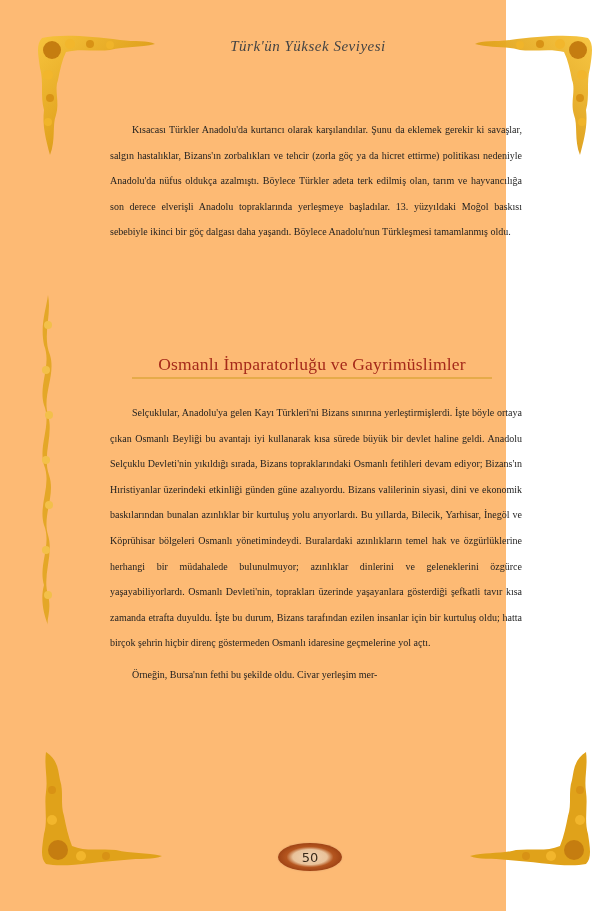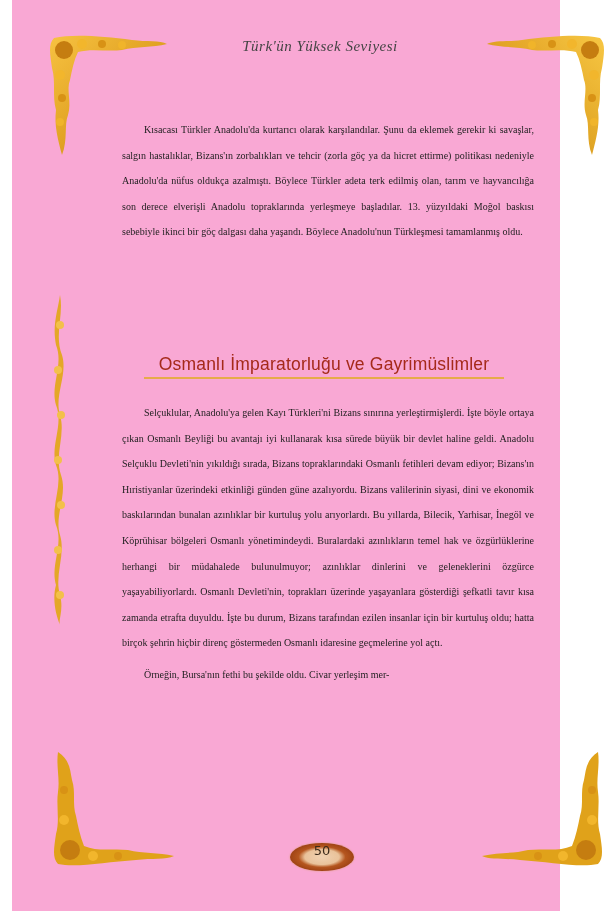--- a/index.html
+++ b/index.html
@@ -1,44 +1,44 @@
 <!DOCTYPE html>
 <html><head>
   <meta charset="utf-8">
   <style>
     html, body { margin: 0; padding: 0; background: #ffffff; }
     body { width: 616px; height: 911px; position: relative; overflow: hidden; font-family: "DejaVu Serif", serif; }
-    .page { position: absolute; left: 12px; top: 0; width: 548px; height: 911px; background: #f9a8d4; }
+    .page { position: absolute; left: 0; top: 0; width: 506px; height: 911px; background: #fdba74; }
     .running-header {
       position: absolute; top: 38px; left: 0; width: 616px; text-align: center;
       font-family: "Liberation Serif", serif; font-style: italic; font-size: 15px;
       color: #444; letter-spacing: 0.5px;
     }
     .ornament { position: absolute; }
     .body-text {
       position: absolute; left: 110px; width: 412px;
       font-family: "Liberation Serif", serif; font-size: 10px; line-height: 25.6px;
       color: #1e1e1e; text-align: justify; margin: 0;
     }
     .body-text p { margin: 0; text-indent: 22px; text-align: justify; }
     .body-text p + p { margin-top: 6px; }
     .p1 { top: 117px; }
     .section-heading {
       position: absolute; left: 132px; top: 354px; width: 360px; text-align: center;
-      font-family: Liberation Sans, sans-serif; font-size: 17.5px; color: #a52a1a;
+      font-family: Liberation Serif, serif; font-size: 17.5px; color: #a52a1a;
       padding-bottom: 2px; border-bottom: 2px solid #e6ab4a; font-weight: normal;
       letter-spacing: 0.2px; white-space: nowrap;
     }
     .p2 { top: 400px; }
     .page-number {
       position: absolute; left: 278px; top: 843px; width: 64px; height: 28px;
       border-radius: 50%;
       background: radial-gradient(ellipse at center, #f0d2b2 0%, #e9c29a 38%, #b5561f 52%, #9a3f12 75%, #c97b3e 100%);
       box-shadow: 0 0 2px #d9a070;
-      display: flex; justify-content: center;
+      display: flex; align-items: center; justify-content: center;
     }
     .page-number span {
       font-family: "DejaVu Sans", sans-serif; font-size: 13px; color: #3a2a1a;
     }
   </style>
 </head>
 <body>
 
 <div class="page">
 

